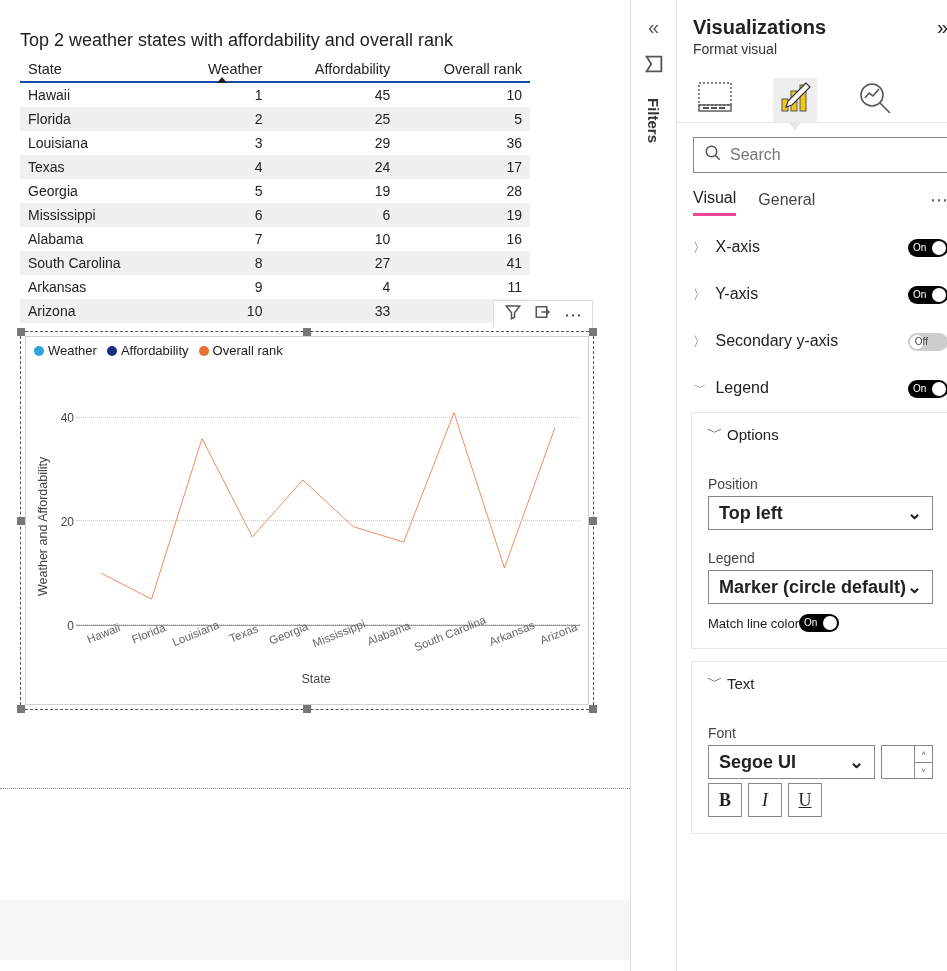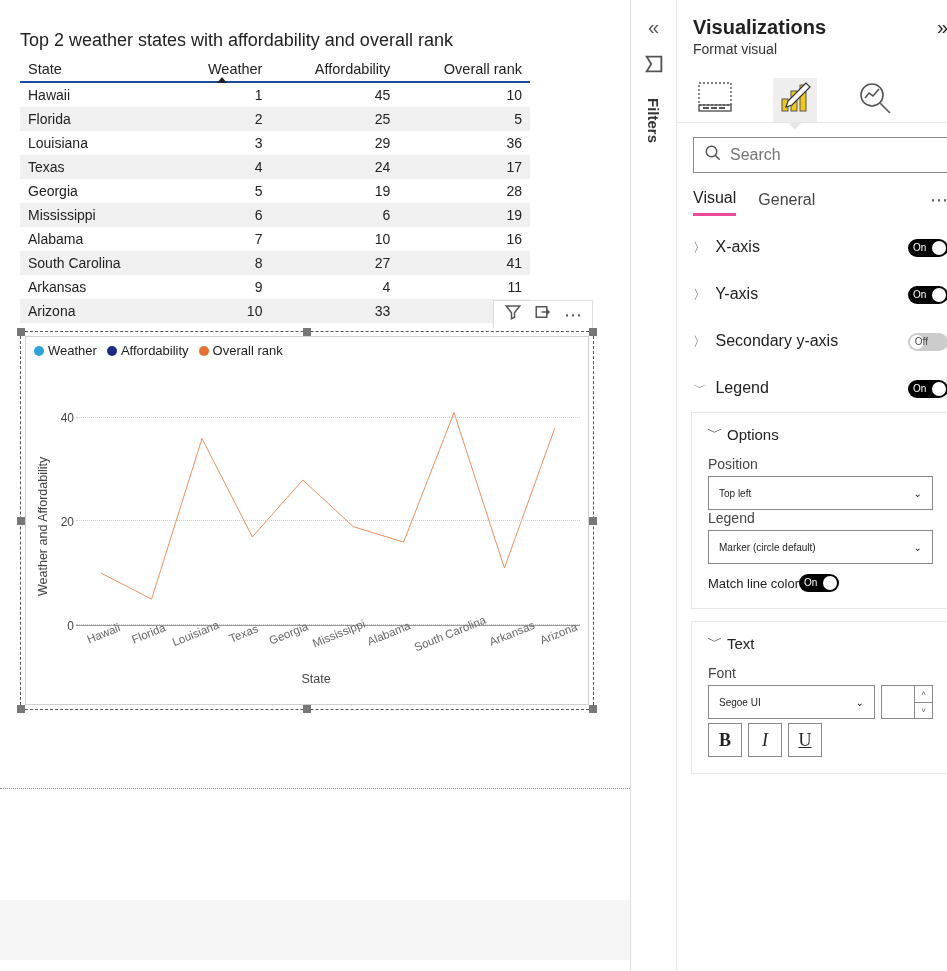--- a/index.html
+++ b/index.html
@@ -260,25 +260,25 @@
     border: 1px solid #e6e6e6;
     background: #fff;
   }
   .subsection-head {
     display:flex; align-items:center; gap:6px;
     padding: 12px 14px 8px;
     font-size:15px;
     cursor:pointer;
   }
   .subsection-body { padding: 4px 16px 16px; }
-  .field-label { font-size:14px; color:#444; margin-top:0; margin-bottom:4px; }
+  .field-label { font-size:14px; color:#444; margin-top:20px; margin-bottom:4px; }
   .dropdown {
     height: 34px; border:1px solid #888; display:flex;
     align-items:center; justify-content:space-between;
-    padding: 13px 10px; font-size:10px; cursor:pointer;
+    padding: 13px 10px; font-size:18px; cursor:pointer;font-weight:bold;
   }
   .row-flex { display:flex; align-items:center; justify-content:flex-start; padding-top:10px;}
   .font-row { display:flex; gap:6px; margin-top:4px; }
   .font-btn {
     width:34px; height:34px; border:1px solid #888;
     display:flex; align-items:center; justify-content:center;
     font-family: "Times New Roman", serif;
     font-size:18px; cursor:pointer;
   }
   .font-btn.b { font-weight:bold; }

